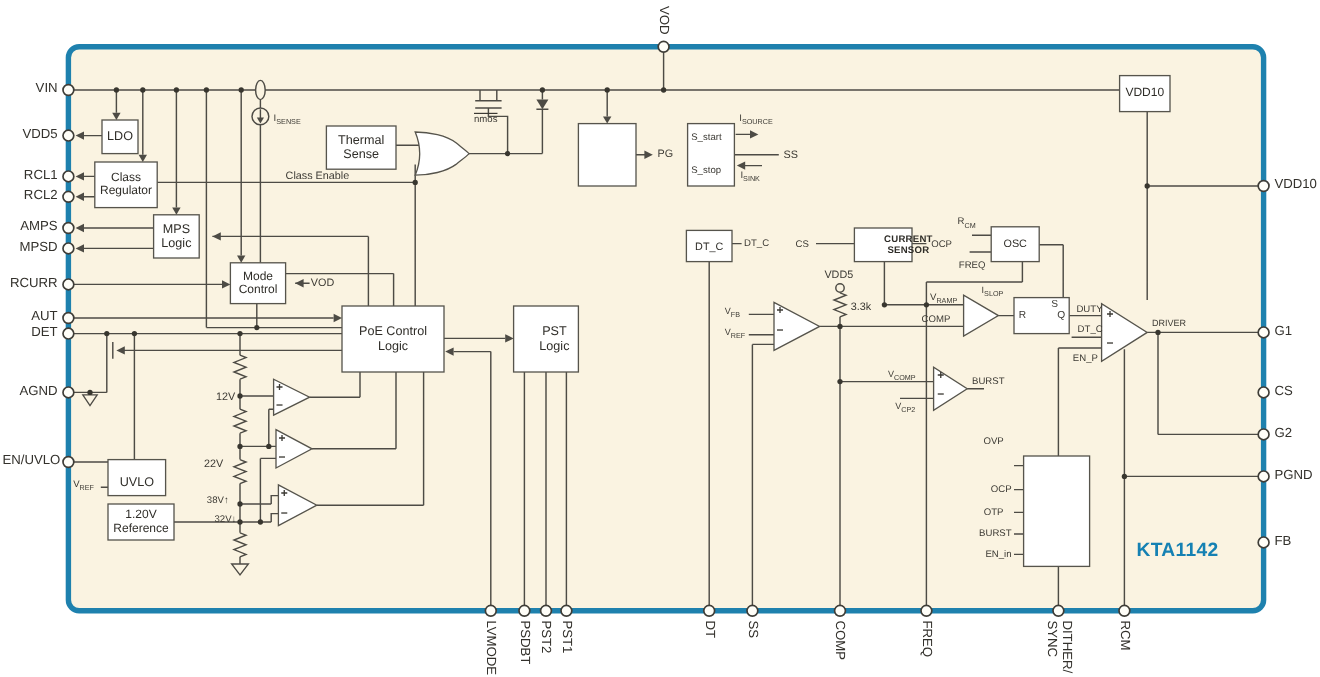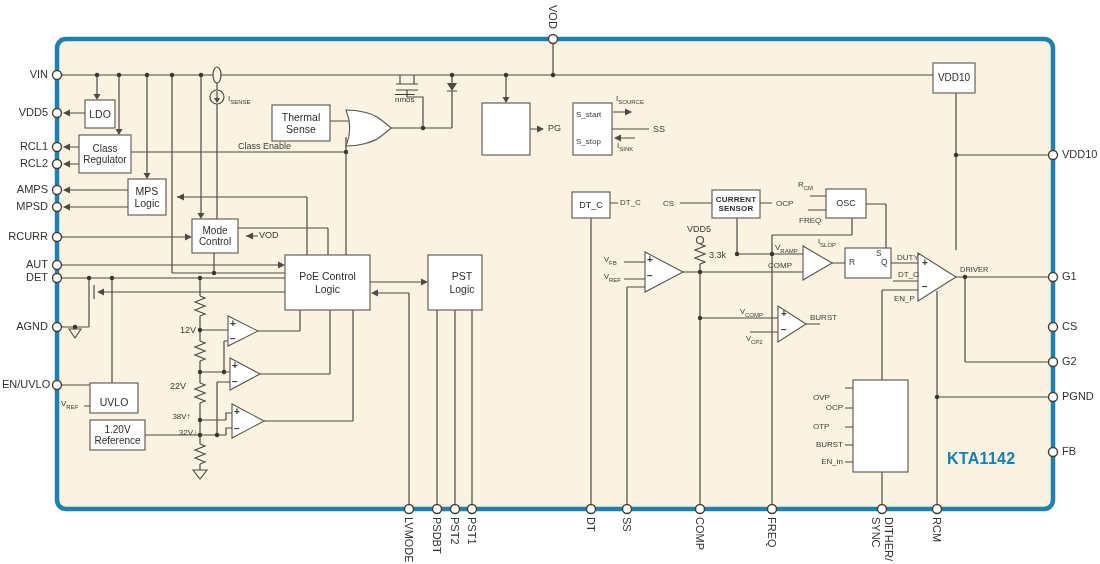--- a/index.html
+++ b/index.html
@@ -6,21 +6,21 @@
   #stage{position:relative;width:1100px;height:564px;background:#ffffff;overflow:hidden;
          font-family:"Liberation Sans",sans-serif;color:#3c3a34;}
   #stage svg{position:absolute;left:0;top:0;}
   .lb{position:absolute;font-size:9px;line-height:10px;white-space:pre-line;color:#3c3a34;}
   .lb.s{font-size:8px;line-height:9px;}
   .lb.xs{font-size:7.5px;line-height:8px;}
   .lb sub{font-size:6px;line-height:6px;}
   .lb.ov{text-decoration:overline;}
   .bl{position:absolute;display:flex;align-items:center;justify-content:center;text-align:center;
       font-size:10.5px;line-height:1.15;white-space:pre-line;color:#2f2d28;}
-  .bl.f10{font-size:10px;} .bl.f9{font-size:9px;} .bl.f8{font-size:8px;font-weight:bold;letter-spacing:.2px;}
+  .bl.f10{font-size:10px;} .bl.f9{font-size:9px;} .bl.f8{font-size:8px;font-weight:bold;letter-spacing:.2px;margin-left:21px;}
   .pin-l{position:absolute;left:2px;width:46px;text-align:right;font-size:11px;line-height:13px;color:#33312c;}
   .pin-r{position:absolute;font-size:11px;line-height:13px;color:#33312c;}
   .pin-b{position:absolute;writing-mode:vertical-rl;font-size:11px;line-height:13px;color:#33312c;white-space:pre-line;}
   .pm{position:absolute;font-size:10px;font-weight:bold;line-height:10px;color:#3c3a34;}
   .rsq{position:absolute;font-size:8.5px;line-height:9px;color:#3c3a34;}
   #kta{position:absolute;font-size:16px;font-weight:bold;color:#1581b3;letter-spacing:.3px;}
 </style>
 </head>
 <body>
 
@@ -283,23 +283,23 @@
 <div class="lb s" style="left:799px;top:216px">FREQ</div>
 <div class="lb xs" style="left:818px;top:238px"><span>I</span><sub>SLOP</sub></div>
 <div class="lb s" style="left:775px;top:243px"><span>V</span><sub>RAMP</sub></div>
 <div class="lb s" style="left:768px;top:261px">COMP</div>
 <div class="lb s" style="left:897px;top:253px">DUTY</div>
 <div class="lb s" style="left:898px;top:270px">DT_C</div>
 <div class="lb s" style="left:894px;top:294px">EN_P</div>
 <div class="lb xs" style="left:740px;top:308px"><span>V</span><sub>COMP</sub></div>
 <div class="lb xs" style="left:746px;top:335px"><span>V</span><sub>CP2</sub></div>
 <div class="lb s" style="left:810px;top:313px">BURST</div>
-<div class="lb s" style="left:813px;top:393px;width:30px;text-align:left">OVP</div>
+<div class="lb s" style="left:813px;top:363px;width:30px;text-align:center">OVP</div>
 <div class="lb s" style="left:813px;top:403px;width:30px;text-align:right">OCP</div>
-<div class="lb s" style="left:813px;top:422px;width:30px;text-align:left">OTP</div>
+<div class="lb s" style="left:813px;top:422px;width:30px;text-align:center">OTP</div>
 <div class="lb s" style="left:810px;top:440px;width:33px;text-align:right">BURST</div>
 <div class="lb s" style="left:810px;top:457px;width:33px;text-align:right">EN_in</div>
 
 <div class="pm" style="left:647px;top:255px">+</div>
 <div class="pm" style="left:647px;top:271px">−</div>
 <div class="pm" style="left:230px;top:319px">+</div>
 <div class="pm" style="left:230px;top:334px">−</div>
 <div class="pm" style="left:232px;top:361px">+</div>
 <div class="pm" style="left:232px;top:377px">−</div>
 <div class="pm" style="left:234px;top:407px">+</div>

